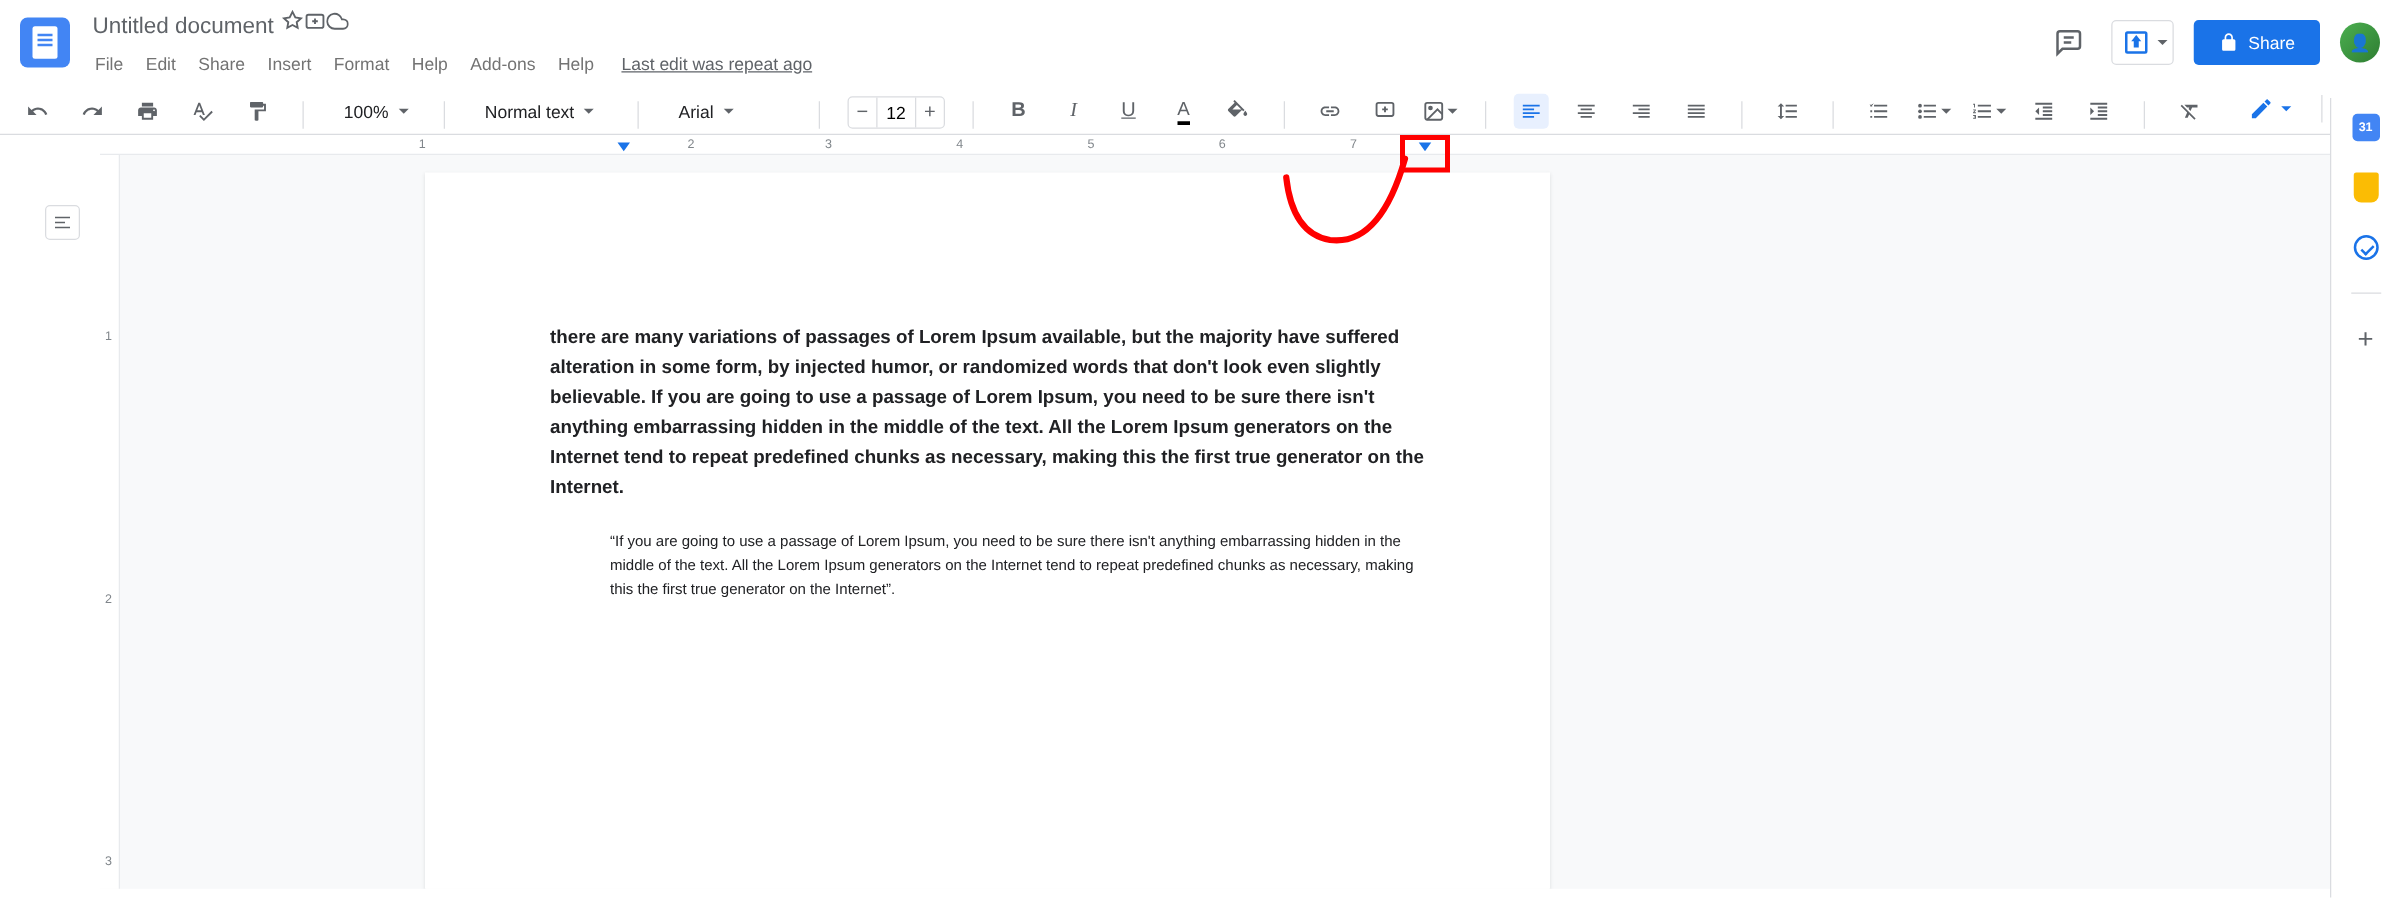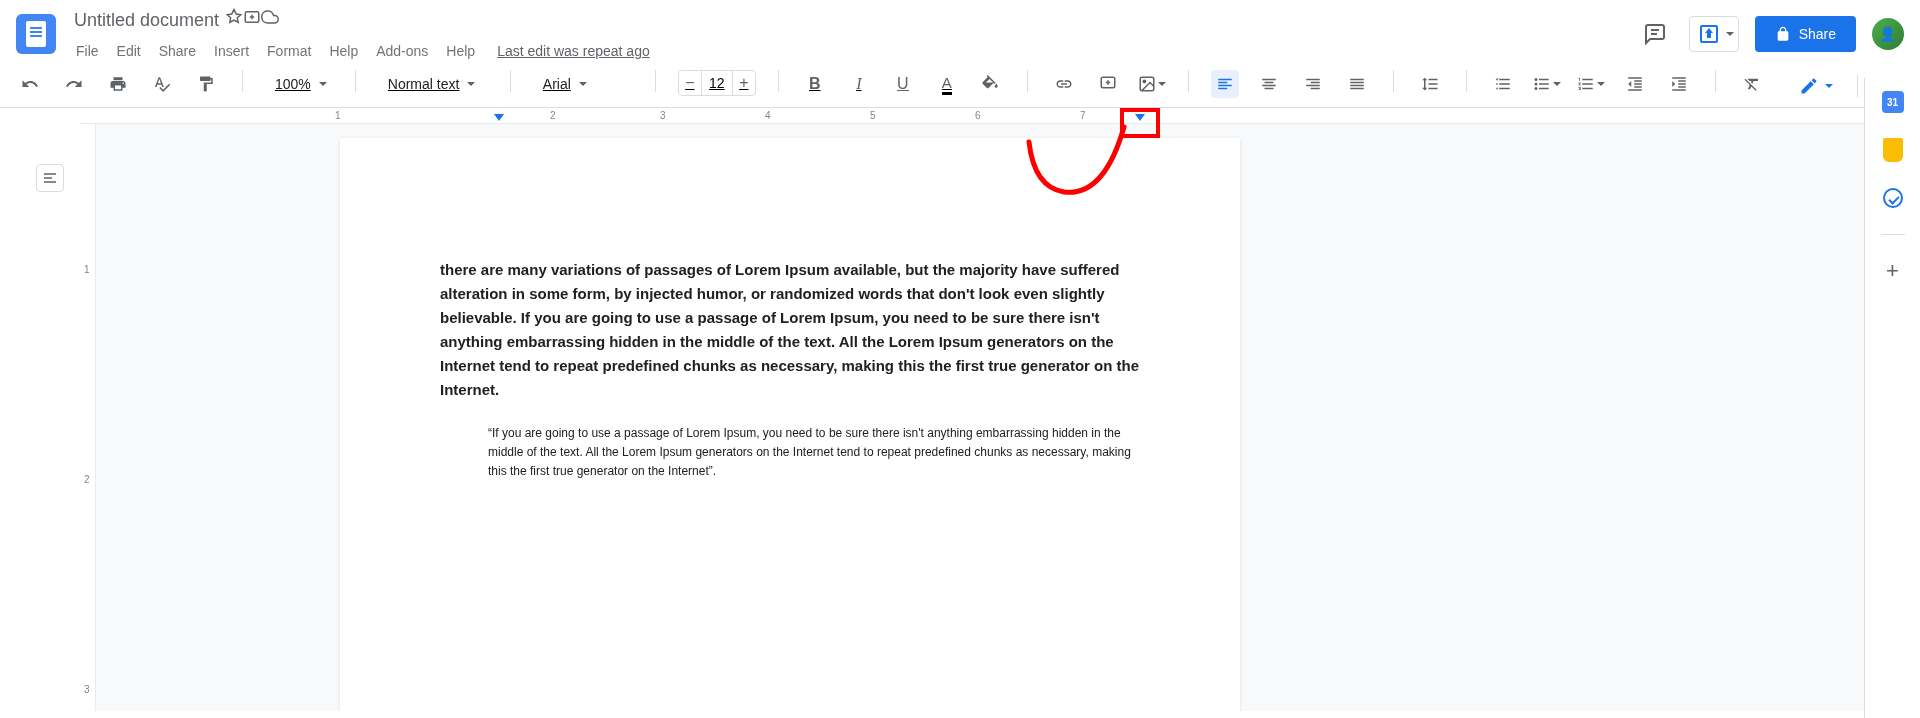--- a/index.html
+++ b/index.html
@@ -18,21 +18,21 @@
 .last-edit { color: #5f6368; text-decoration: underline; margin-left: 12px; font-size: 14px; cursor: pointer; }
 .header-right { display: flex; align-items: center; gap: 16px; padding-top: 8px; }
 .comment-btn { width: 36px; height: 36px; display: flex; align-items: center; justify-content: center; cursor: pointer; border-radius: 50%; }
 .present-btn { display: flex; align-items: center; border: 1px solid #dadce0; border-radius: 4px; height: 36px; padding: 0 4px 0 10px; cursor: pointer; }
 .present-btn .up-box { width: 18px; height: 18px; border: 2px solid #1a73e8; border-radius: 2px; position: relative; }
 .present-btn .up-arrow { position: absolute; left: 3px; top: 1px; width: 0; height: 0; border-left: 4px solid transparent; border-right: 4px solid transparent; border-bottom: 5px solid #1a73e8; }
 .present-btn .up-stem { position: absolute; left: 5px; top: 5px; width: 4px; height: 6px; background: #1a73e8; }
 .share-btn { background: #1a73e8; color: #fff; border: none; border-radius: 4px; padding: 0 20px; height: 36px; font-size: 14px; font-weight: 400; display: flex; align-items: center; gap: 8px; cursor: pointer; }
 .avatar { width: 32px; height: 32px; border-radius: 50%; background: linear-gradient(135deg, #4caf50, #2e7d32); display: flex; align-items: center; justify-content: center; color: #fff; font-size: 14px; }
 
-.toolbar { display: flex; align-items: flex-start; padding: 4px 16px; border-bottom: 1px solid #dadce0; height: 42px; gap: 16px; text-decoration: underline; }
+.toolbar { display: flex; align-items: flex-end; padding: 4px 16px; border-bottom: 1px solid #dadce0; height: 42px; gap: 16px; }
 .tb-btn { width: 28px; height: 28px; display: flex; align-items: center; justify-content: center; cursor: pointer; border-radius: 4px; color: #5f6368; }
 .tb-btn.active { background: #e8f0fe; color: #1a73e8; }
 .tb-sep { width: 1px; height: 22px; background: #dadce0; margin: 0 6px; }
 .tb-dropdown { display: flex; align-items: center; padding: 0 6px 0 10px; height: 28px; font-size: 14px; color: #202124; cursor: pointer; border-radius: 4px; gap: 8px; }
 .tb-font-size { display: flex; align-items: center; border: 1px solid #dadce0; border-radius: 4px; height: 26px; }
 .tb-fs-btn { width: 22px; height: 24px; display: flex; align-items: center; justify-content: center; cursor: pointer; color: #5f6368; }
 .tb-fs-val { width: 32px; text-align: center; font-size: 14px; border-left: 1px solid #dadce0; border-right: 1px solid #dadce0; height: 24px; line-height: 24px; }
 .caret { width: 0; height: 0; border-left: 4px solid transparent; border-right: 4px solid transparent; border-top: 4px solid #5f6368; }
 .tb-right { margin-left: auto; display: flex; align-items: center; gap: 8px; }
 .edit-mode { display: flex; align-items: center; gap: 6px; padding: 4px 10px; cursor: pointer; }

